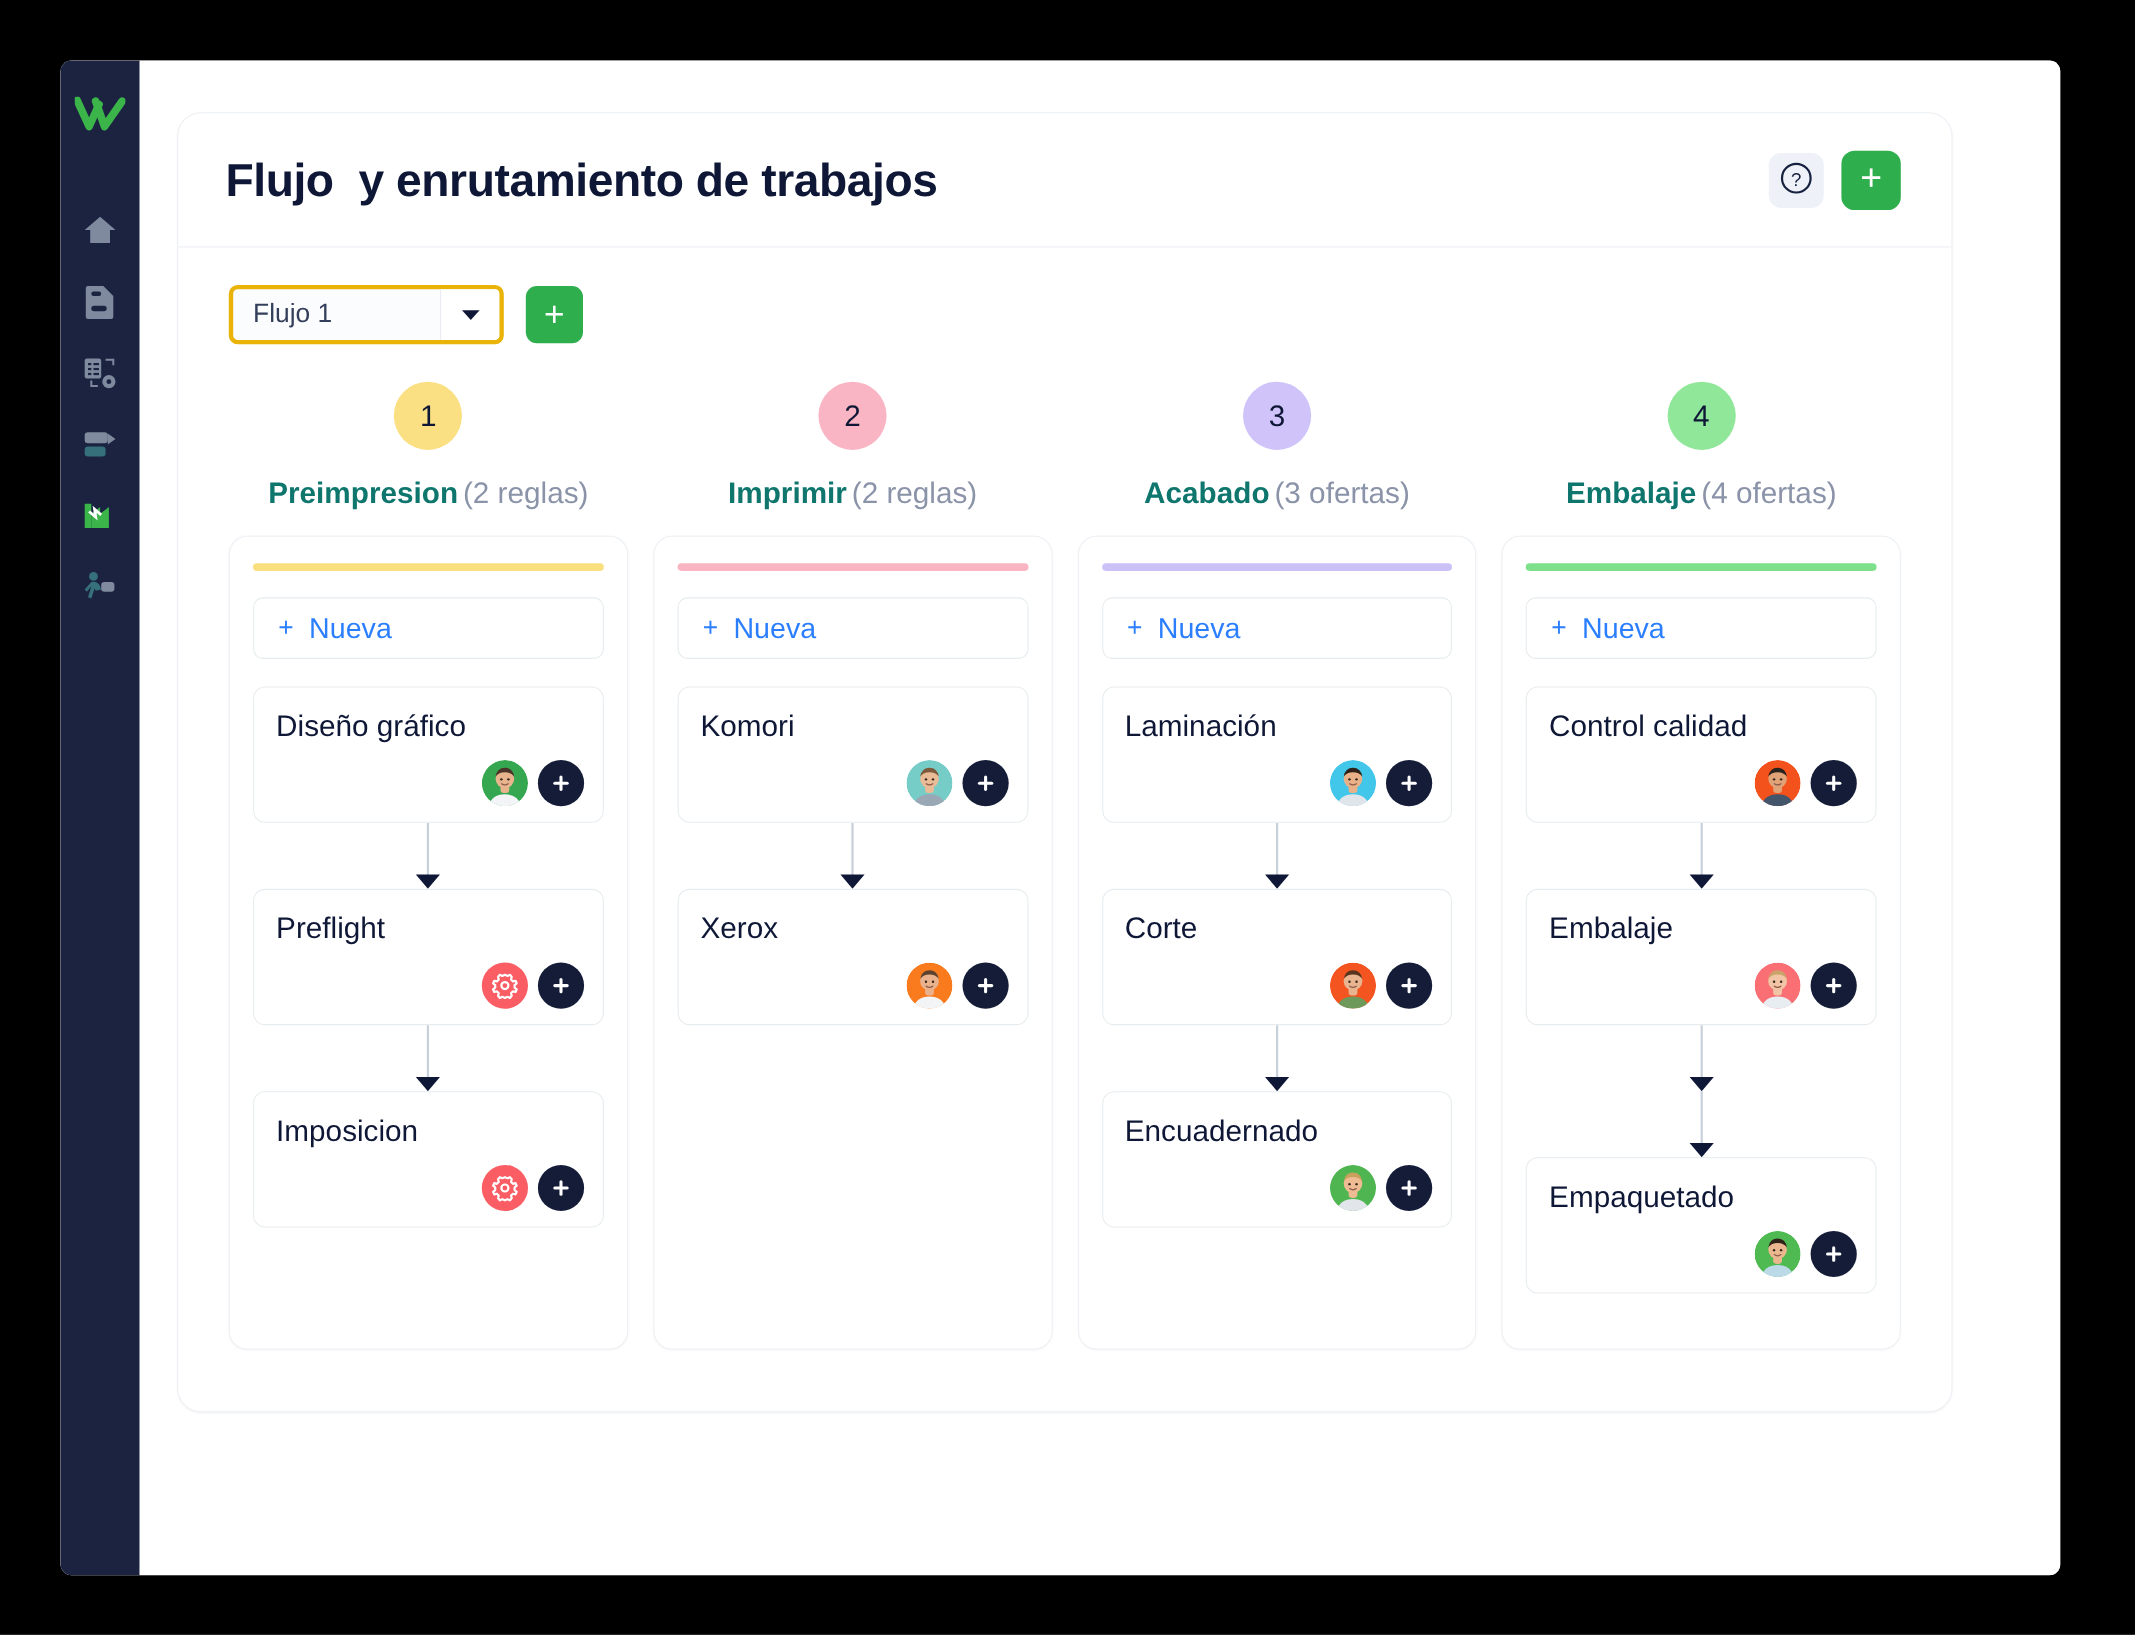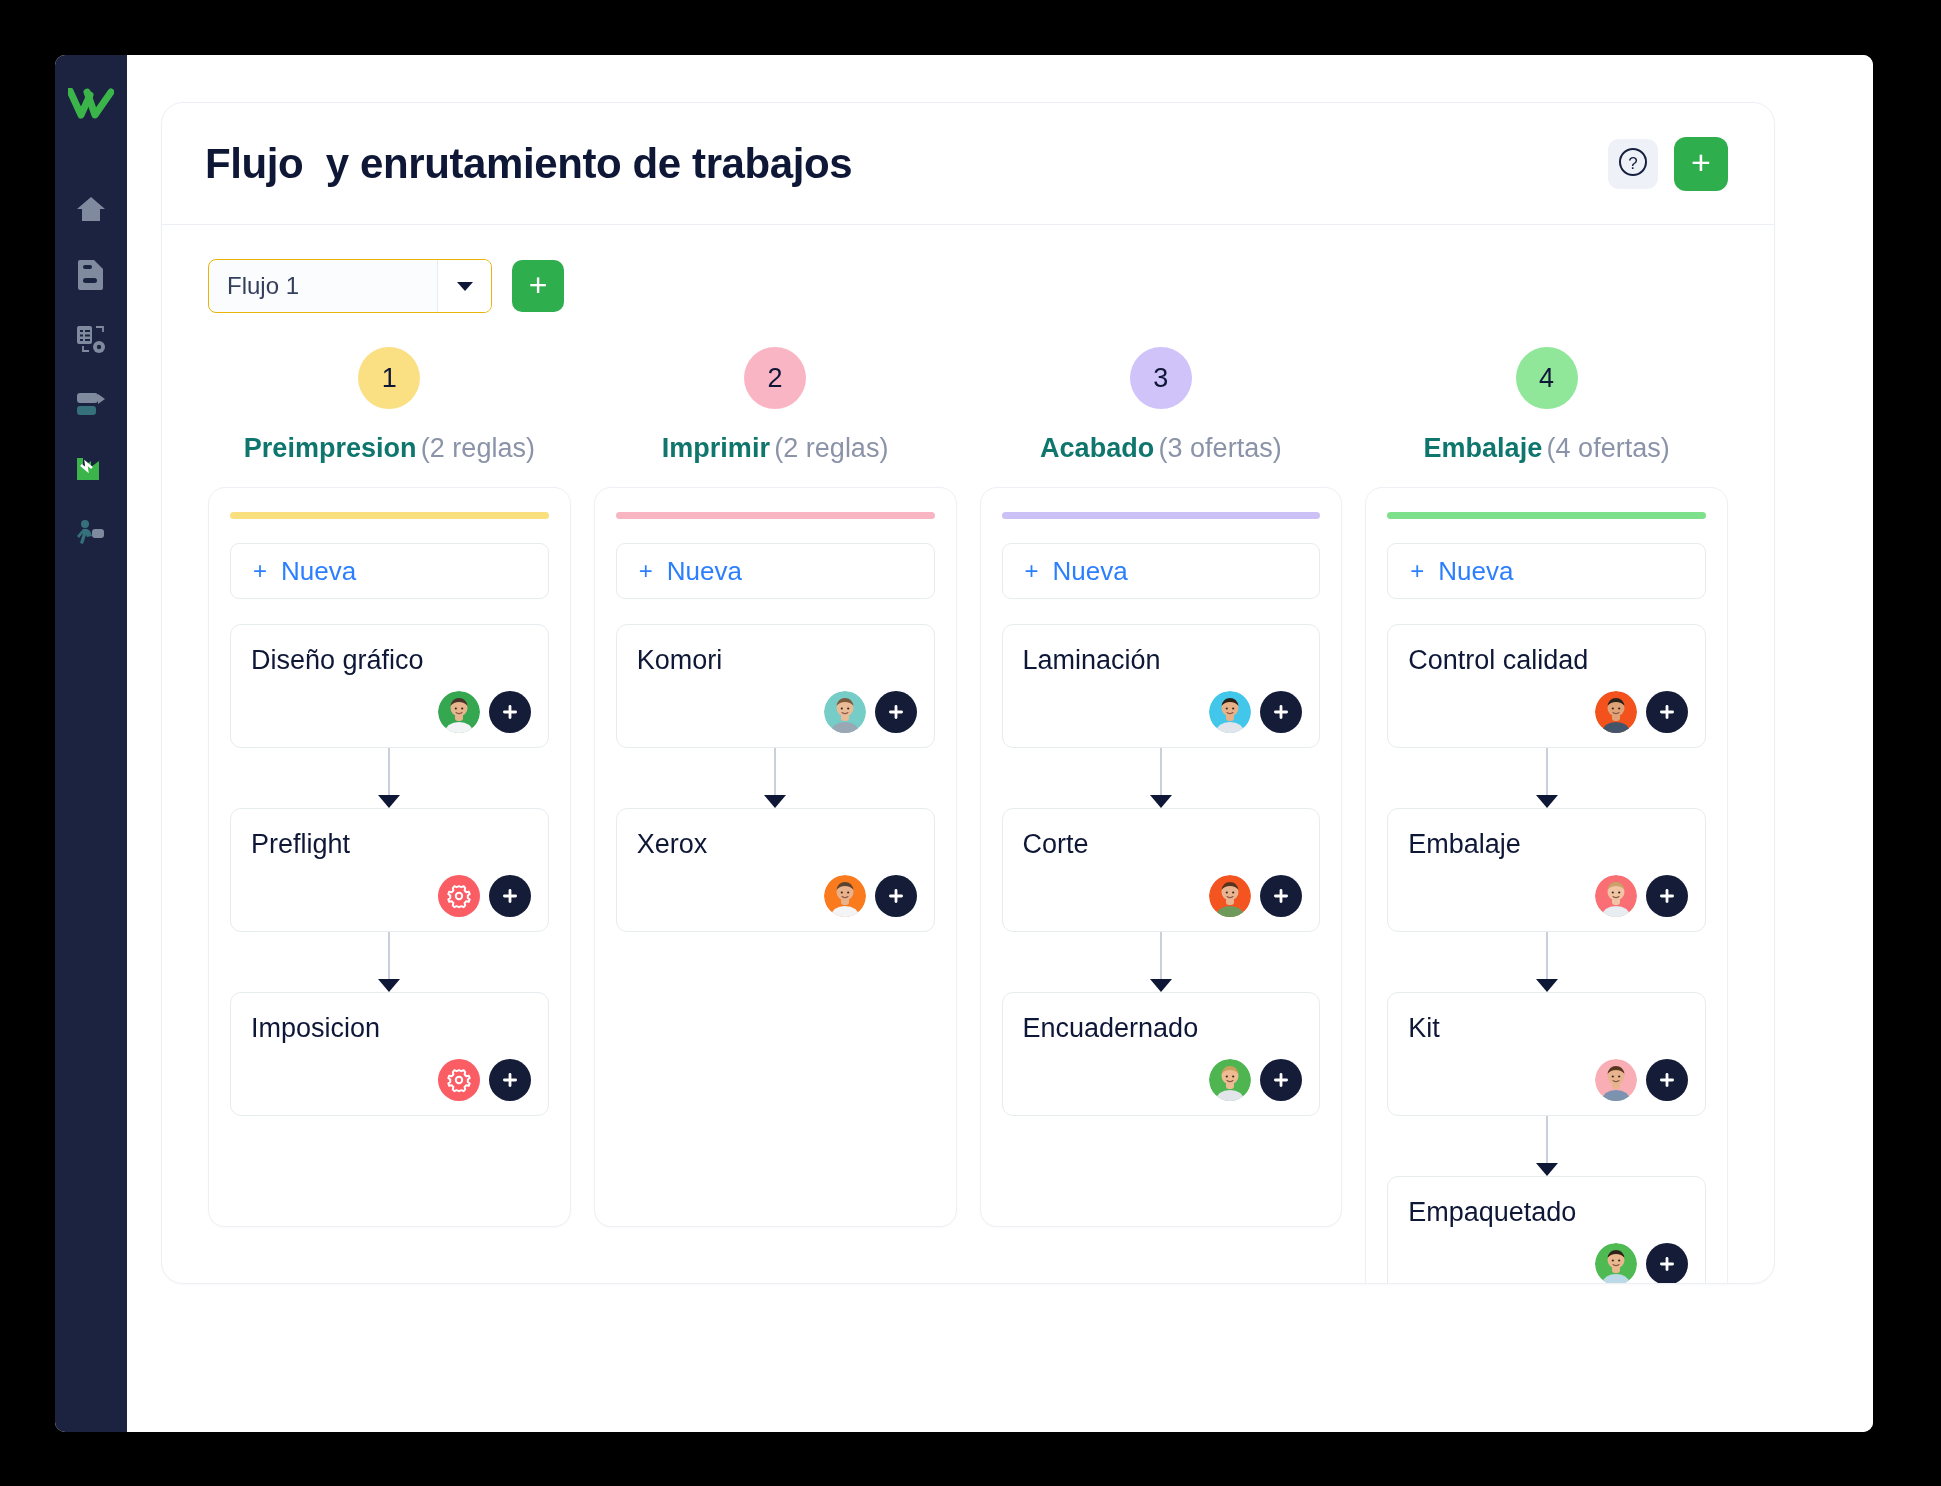--- a/index.html
+++ b/index.html
@@ -106,22 +106,22 @@
     display: flex;
     align-items: center;
     padding: 34px 46px 0 46px;
   }
   #flow-subtitle {
     font-size: 34px;
     color: #0e1736;
     flex: 1 1 auto;
   }
   #flow-select {
-    width: 284px; height: 54px;
-    border: 1px solid #eab308;
+    width: 250px; height: 54px;
+    border: 4px solid #eab308;
     border-radius: 8px;
     background: #fbfcfd;
     display: flex; align-items: center;
     cursor: pointer;
     overflow: hidden;
   }
   #flow-select-value {
     flex: 1 1 auto;
     padding-left: 18px;
     font-size: 24px;
@@ -661,41 +661,20 @@
                         <rect x="8.6" y="3" width="2.8" height="14" rx="1.4" fill="#ffffff"></rect>
                         <rect x="3" y="8.6" width="14" height="2.8" rx="1.4" fill="#ffffff"></rect>
                       </svg>
                     </button>
                   </div>
                 </div>
                 <div class="connector">
                   <div class="line"></div>
                   <div class="arrow"></div>
                 </div>
-                <div class="node-card">
-                  <div class="node-title">Kit</div>
-                  <div class="node-actions">
-                    <span class="avatar"><svg viewBox="0 0 42 42" width="42" height="42">
-                        <circle cx="21" cy="21" r="21" fill="#f9aeb5"></circle>
-                        <path d="M6 42 q3 -11 15 -11 q12 0 15 11 z" fill="#7b93ae"></path>
-                        <rect x="17" y="20" width="8" height="10" rx="3" fill="#e7b48f"></rect>
-                        <circle cx="21" cy="17" r="8.5" fill="#e7b48f"></circle>
-                        <path d="M12.5 15 q1.5 -8 8.5 -8 q7 0 8.5 8 q-3 -4 -8.5 -4 q-5.5 0 -8.5 4 z" fill="#56361f"></path>
-                        <circle cx="17.8" cy="17.5" r="1.1" fill="#33261d"></circle>
-                        <circle cx="24.2" cy="17.5" r="1.1" fill="#33261d"></circle>
-                        <path d="M18 21.5 q3 2.2 6 0" fill="none" stroke="#8a5a48" stroke-width="1.1" stroke-linecap="round"></path>
-                      </svg></span>
-                    <button class="node-add">
-                      <svg width="20" height="20" viewBox="0 0 20 20">
-                        <rect x="8.6" y="3" width="2.8" height="14" rx="1.4" fill="#ffffff"></rect>
-                        <rect x="3" y="8.6" width="14" height="2.8" rx="1.4" fill="#ffffff"></rect>
-                      </svg>
-                    </button>
-                  </div>
-                </div>
                 <div class="connector">
                   <div class="line"></div>
                   <div class="arrow"></div>
                 </div>
                 <div class="node-card">
                   <div class="node-title">Empaquetado</div>
                   <div class="node-actions">
                     <span class="avatar"><svg viewBox="0 0 42 42" width="42" height="42">
                         <circle cx="21" cy="21" r="21" fill="#4fba52"></circle>
                         <path d="M6 42 q3 -11 15 -11 q12 0 15 11 z" fill="#bcd9e8"></path>

